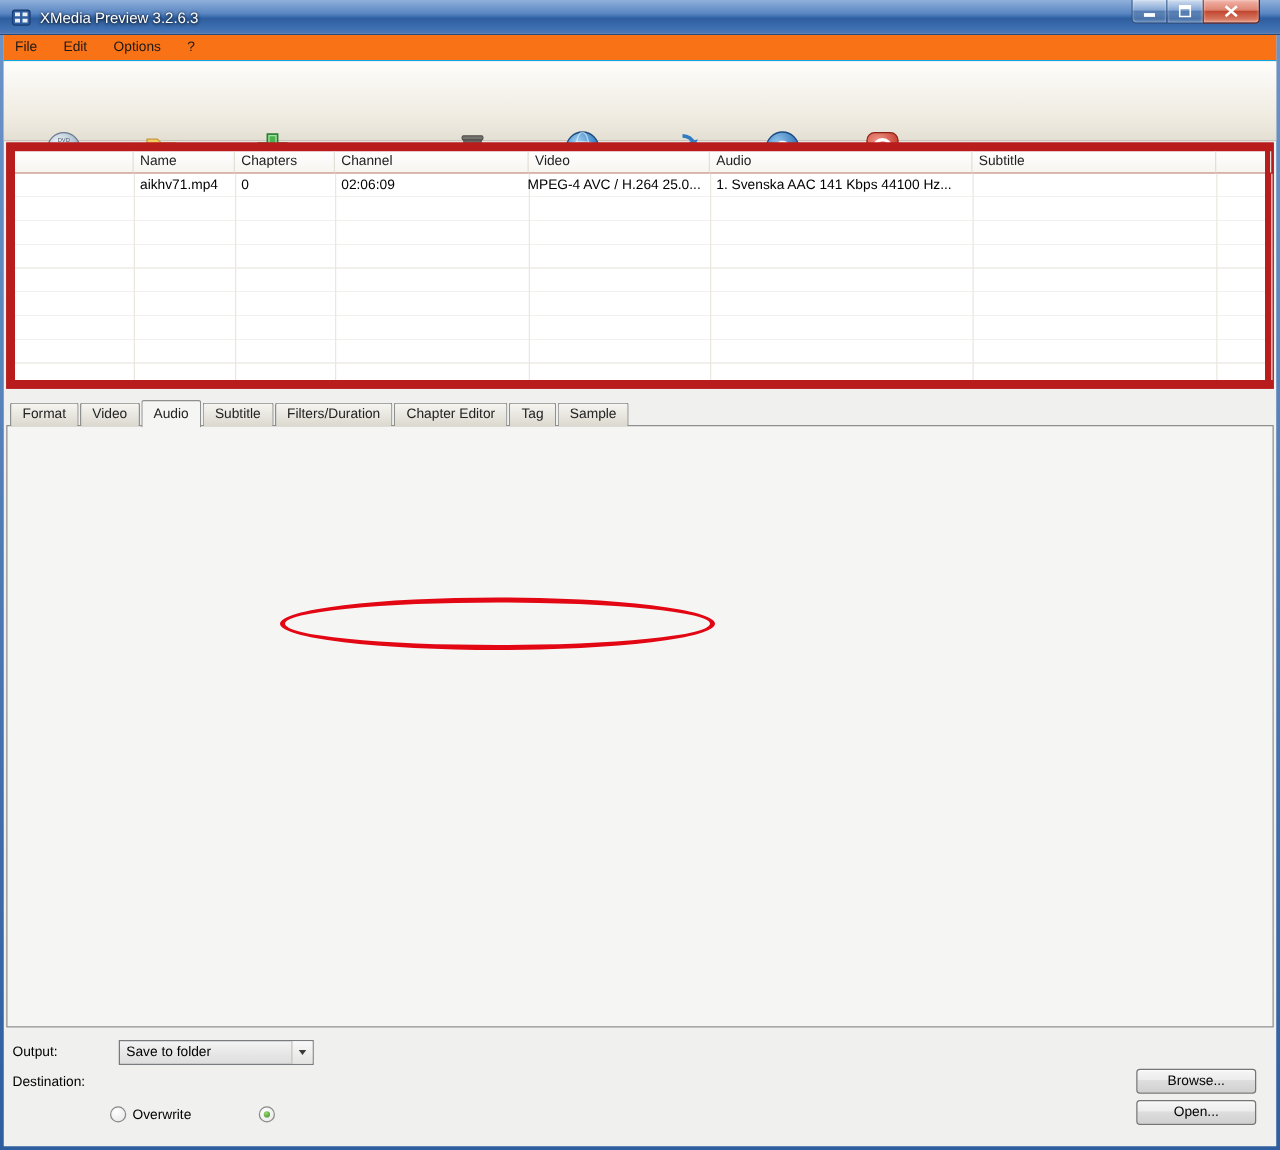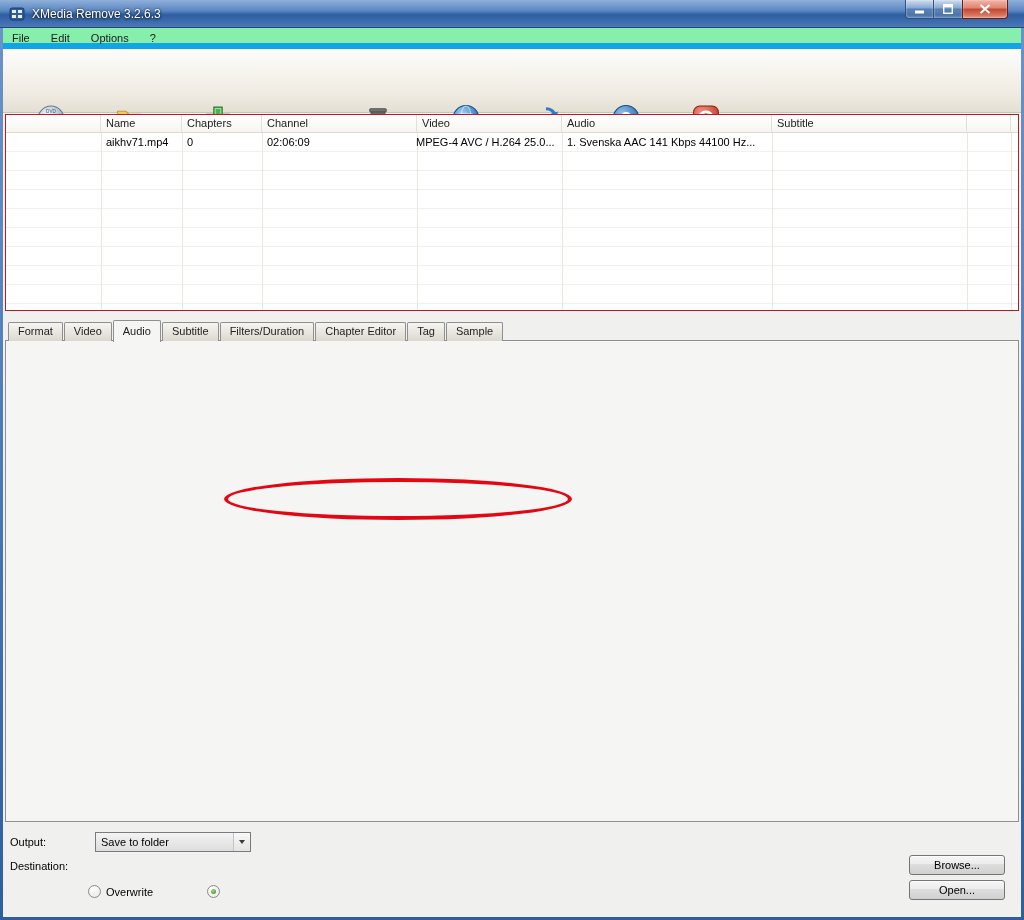--- a/index.html
+++ b/index.html
@@ -21,31 +21,31 @@
   .winbtn.min{width:29px;border-radius:0 0 0 4px}
   .winbtn.max{width:28px;border-left:none;border-right:none}
   .winbtn.close{width:46px;border-radius:0 0 4px 0;border-color:#6d1d10;
     background:linear-gradient(#f2b4a8,#dd8470 45%,#c14630 50%,#d7765f 85%,#e99c86)}
   .frame{position:absolute;background:linear-gradient(180deg,#6b93c8,#2e5e9e)}
   .frame.l{left:0;top:28px;bottom:0;width:3px}
   .frame.r{right:0;top:28px;bottom:0;width:3px}
   .frame.b{left:0;right:0;bottom:0;height:3px;background:#2e5e9e}
 
   
-  .menubar{position:absolute;left:3px;top:28px;width:1018px;height:21px;background:#86efac;border-bottom:6px solid #0ea5e9}
+  .menubar{position:absolute;left:3px;top:28px;width:1018px;height:21px;background:#f97316;border-bottom:1px solid #0ea5e9}
   .menu-item{display:inline-block;padding:4px 9px 0 9px;height:21px;color:#1a1a1a}
   .toolbar{position:absolute;left:3px;top:49px;width:1018px;height:64px;
     background:linear-gradient(180deg,#fefdfb,#efebe1 72%,#e3dfd3);border-bottom:1px solid #c8c4b7}
   .tbtn{position:absolute;top:54px;text-align:center}
   .ticon{display:block;width:32px;height:31px;margin:0 auto}
   .tlabel{display:block;margin-top:3px;font-size:11px;color:#111;white-space:nowrap}
   .tbtn.disabled .tlabel{color:#95938d}
 
   
-  .filelist{position:absolute;left:5px;top:114px;width:1014px;height:197px;background:#b91c1c;border:1px solid #b91c1c}
+  .filelist{position:absolute;left:5px;top:114px;width:1014px;height:197px;background:#b91c1c;border:7px solid #b91c1c}
   .fl-header{position:absolute;left:0;top:0;right:0;height:18px;
     background:linear-gradient(#ffffff,#f6f5f0);border-bottom:1px solid #ddd9cf}
   .fl-hcell{position:absolute;top:0;height:17px;line-height:17px;padding-left:5px;color:#222;
     border-right:1px solid #e3e0d6;overflow:hidden;white-space:nowrap}
   .fl-body{position:absolute;left:0;top:18px;right:0;bottom:0;
     background:repeating-linear-gradient(180deg,#ffffff 0 18px,#f1f0ec 18px 19px)}
   .vline{position:absolute;width:1px;background:#e9e7df;top:0;bottom:0}
   .fl-row{position:absolute;left:0;right:0;top:0;height:19px}
   .fl-cell{position:absolute;top:0;height:18px;line-height:18px;padding-left:5px;overflow:hidden;white-space:nowrap}
 
@@ -119,21 +119,21 @@
   <div class="titlebar">
     <span class="app-icon">
       <svg viewBox="0 0 16 16" width="16" height="16">
           <rect x="1" y="2" width="14" height="12" rx="2" fill="#2f5fa0" stroke="#1b3c6e"></rect>
           <rect x="3" y="4" width="4" height="3" fill="#fff" opacity=".9"></rect>
           <rect x="9" y="4" width="4" height="3" fill="#fff" opacity=".9"></rect>
           <rect x="3" y="9" width="4" height="3" fill="#fff" opacity=".9"></rect>
           <rect x="9" y="9" width="4" height="3" fill="#fff" opacity=".9"></rect>
         </svg>
     </span>
-    <span class="title-text">XMedia Remove 3.2.6.3</span>
+    <span class="title-text">XMedia Preview 3.2.6.3</span>
     <div class="winbtns">
       <div class="winbtn min">
           <svg width="10" height="10" viewBox="0 0 10 10">
             <rect x="0" y="6.5" width="9" height="3" fill="#fff"></rect>
           </svg>
         </div>
       <div class="winbtn max">
           <svg width="10" height="10" viewBox="0 0 10 10">
             <rect x="0.7" y="0.7" width="8.6" height="8.6" fill="none" stroke="#fff" stroke-width="1.4"></rect>
             <rect x="0.7" y="0.7" width="8.6" height="2.6" fill="#fff"></rect>

